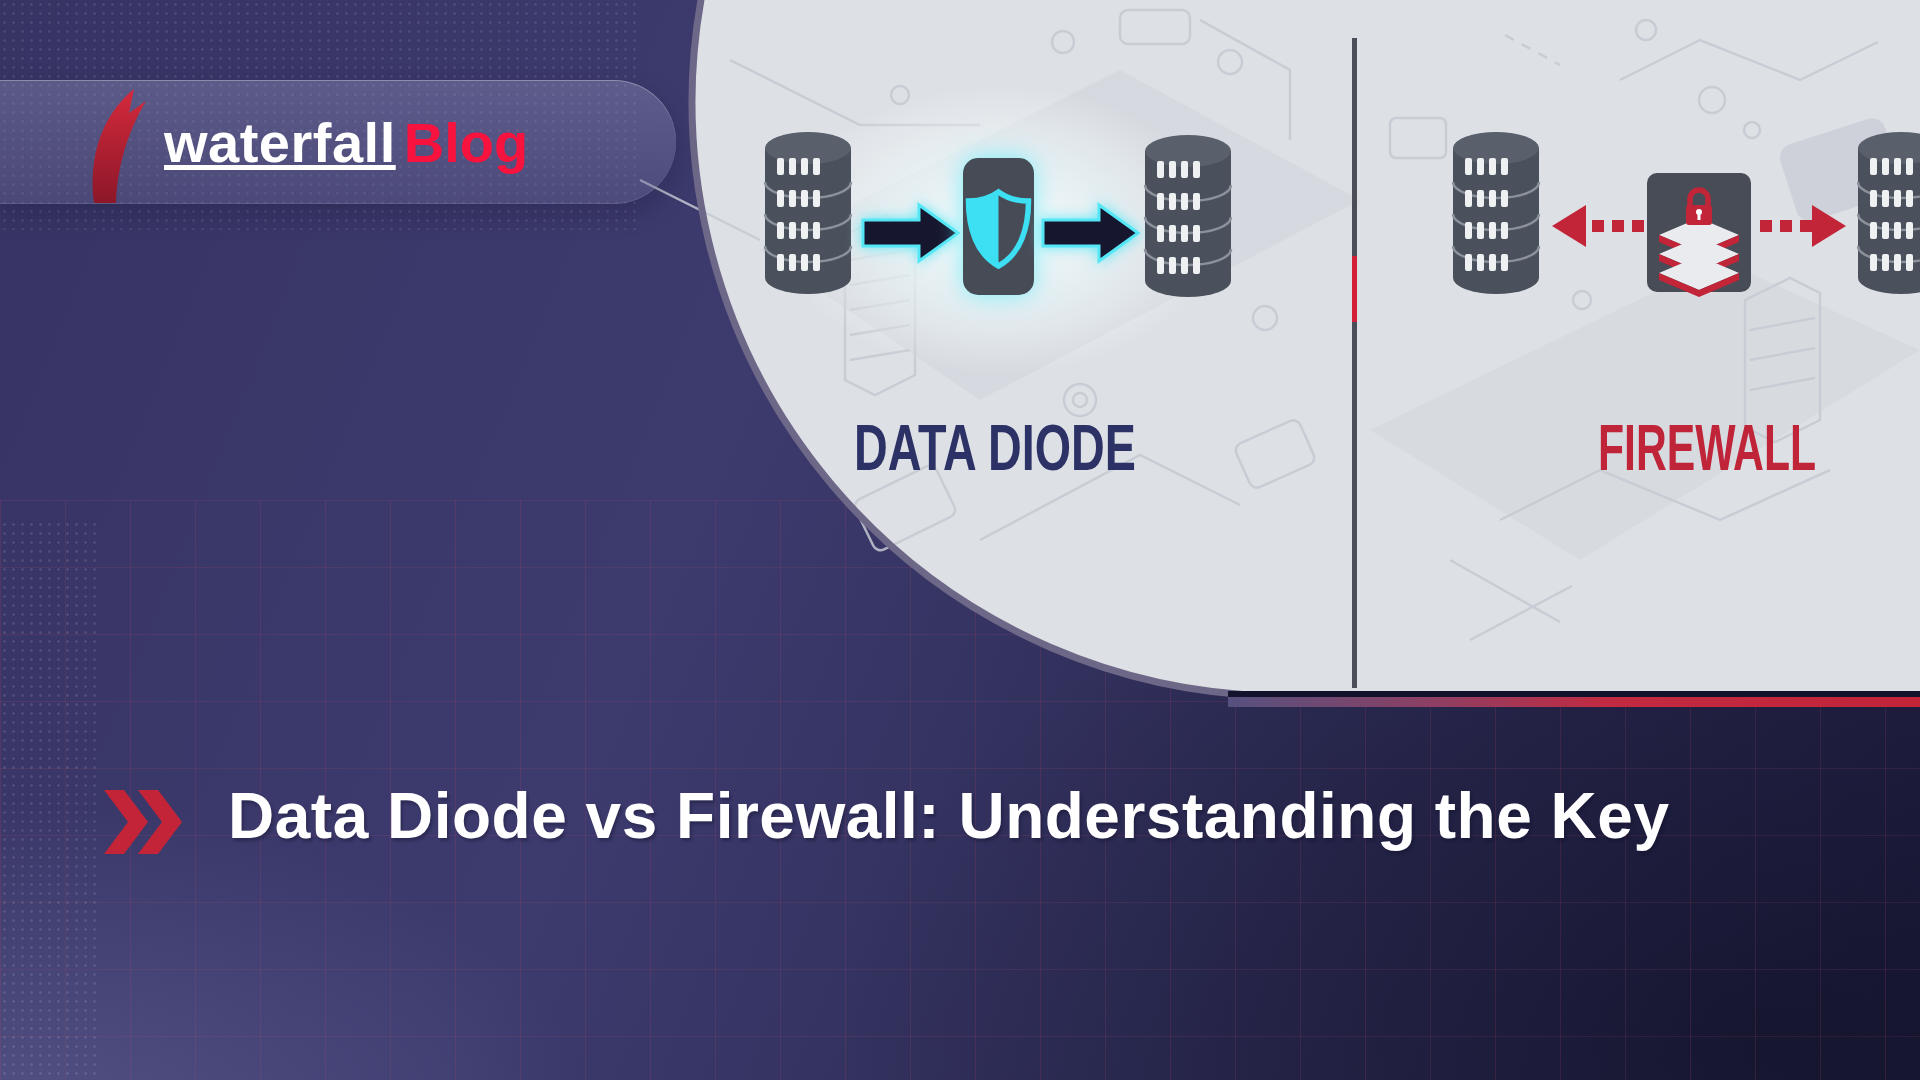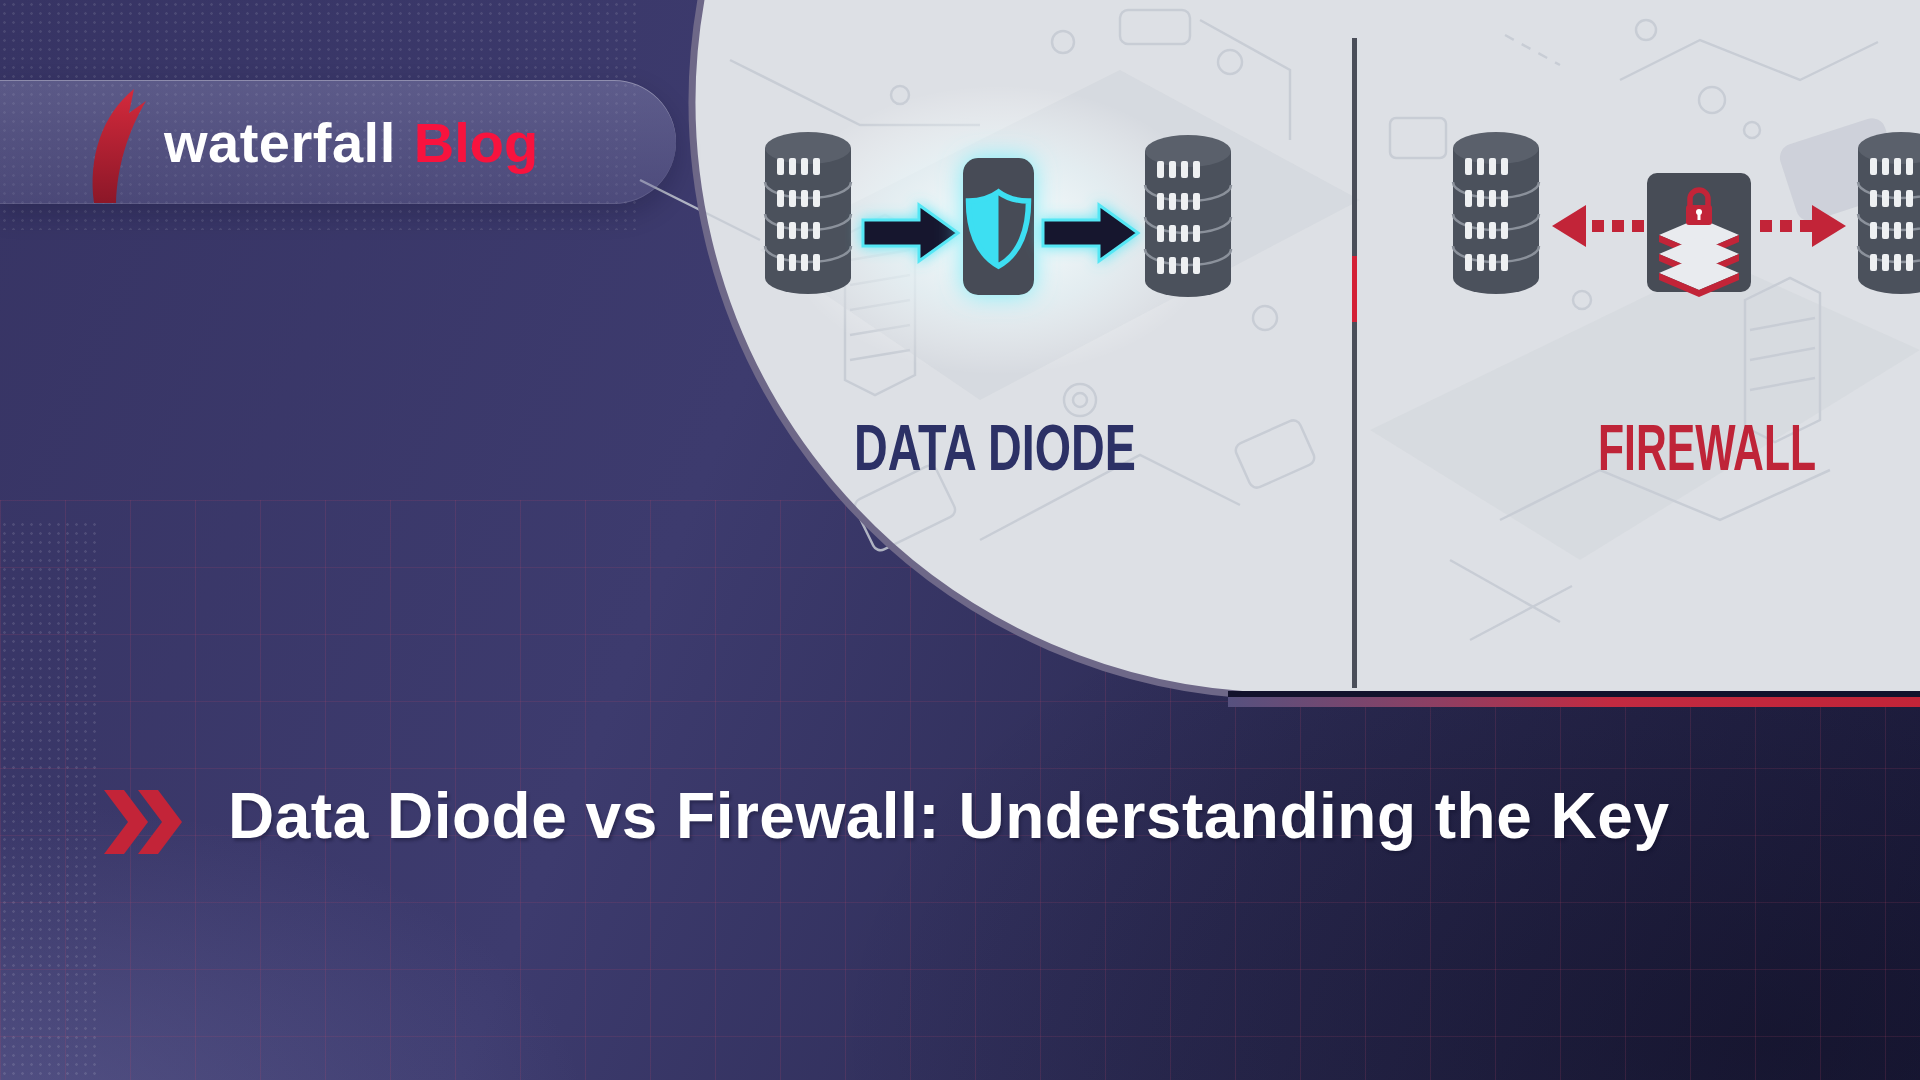--- a/index.html
+++ b/index.html
@@ -21,22 +21,22 @@
   .hero-svg text{font-family:"Liberation Sans",sans-serif;font-weight:700;}
 
   
   .logo-pill{position:absolute;left:0;top:80px;width:676px;height:124px;
     border-radius:0 110px 110px 0;
     background:linear-gradient(180deg,rgba(150,150,192,.38),rgba(98,96,142,.44));
     box-shadow:inset 0 1px 0 rgba(255,255,255,.30), inset 0 -1px 0 rgba(255,255,255,.10),
       0 10px 26px rgba(10,10,30,.22);
     display:flex;align-items:center;}
   .logo-arrow{margin-left:86px;flex:0 0 auto;}
-  .logo-word{margin-left:12px;font-size:56px;font-weight:bold;color:#ffffff;letter-spacing:.5px;}
-  .logo-suffix{margin-left:18px;font-size:56px;font-weight:bold;color:#f8133e;}
+  .logo-word{margin-left:12px;font-size:56px;font-weight:bold;color:#ffffff;letter-spacing:.5px;text-decoration:underline;}
+  .logo-suffix{margin-left:8px;font-size:56px;font-weight:bold;color:#f8133e;}
 
   
   .title-row{position:absolute;left:104px;top:768px;display:flex;align-items:flex-start;}
   .chevrons{margin-top:22px;flex:0 0 auto;}
   .post-title{margin:0 0 0 46px;color:#ffffff;font-size:64px;font-weight:bold;
     line-height:96px;letter-spacing:.5px;text-shadow:2px 3px 3px rgba(15,15,40,.35);}
   .post-title span{display:block;text-align:right;}
 </style>
 </head>
 <body>

